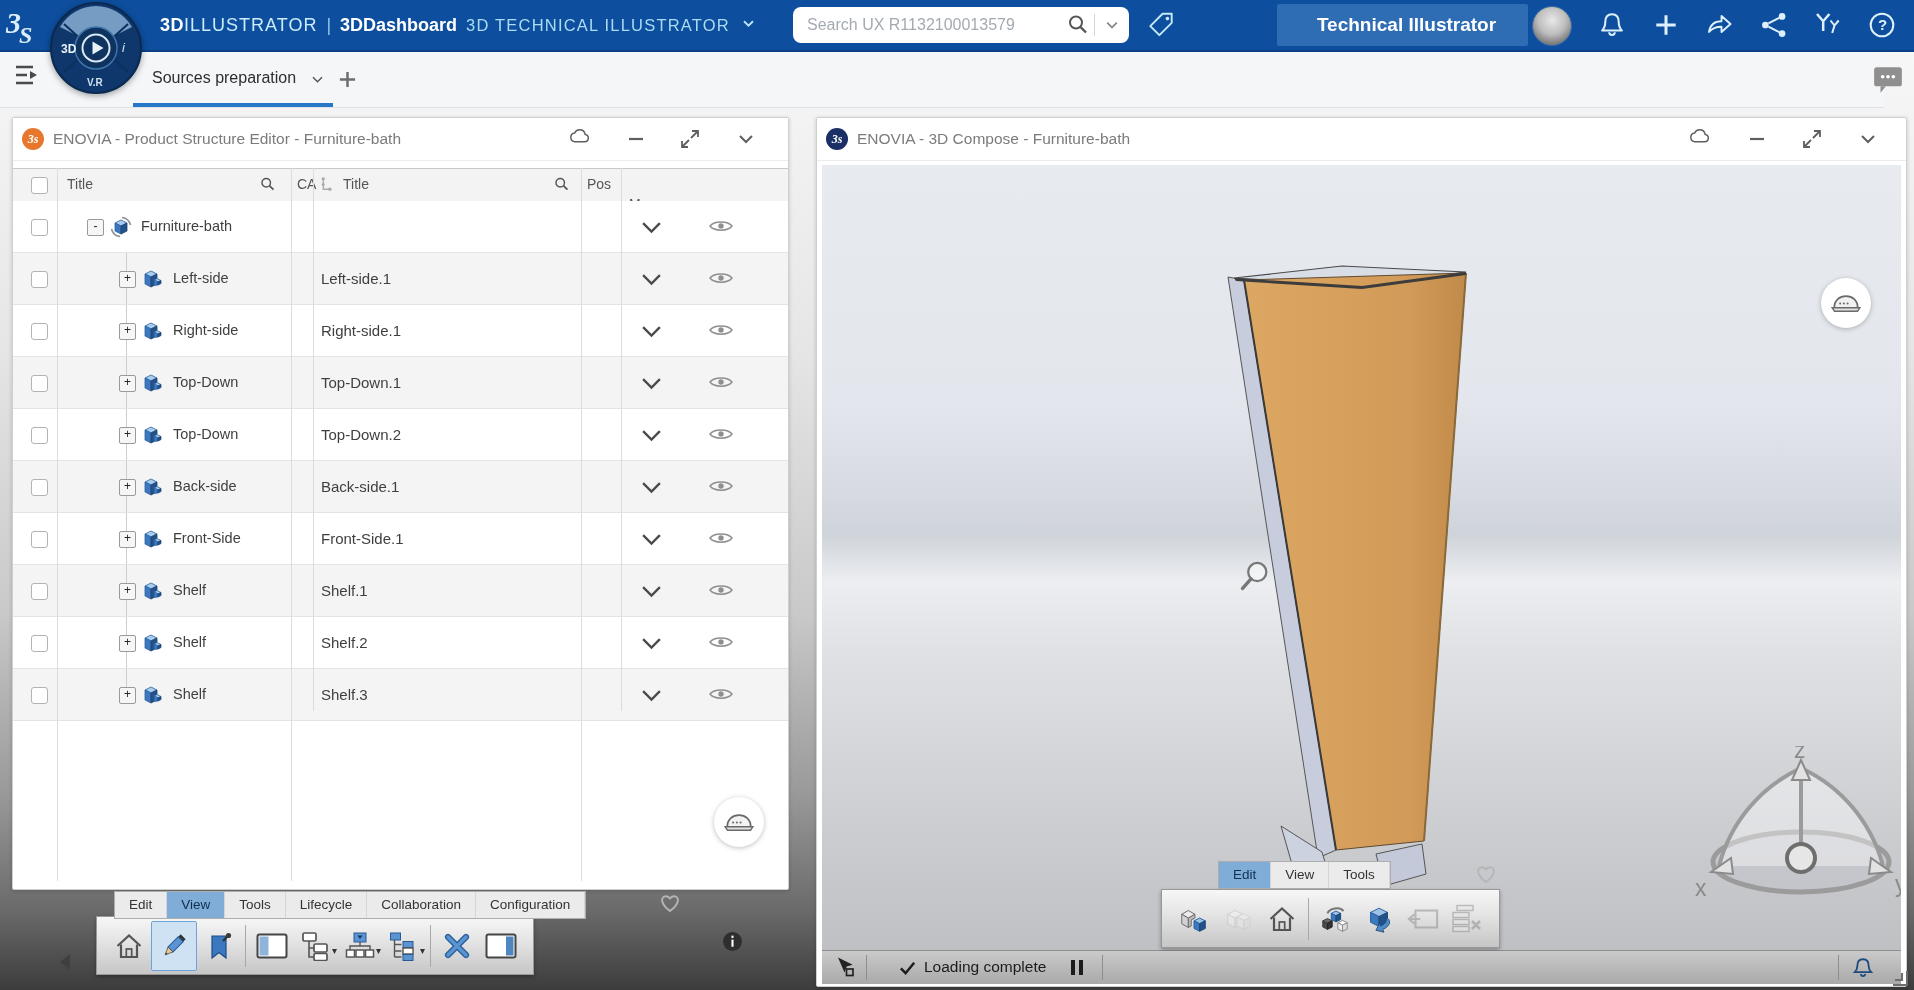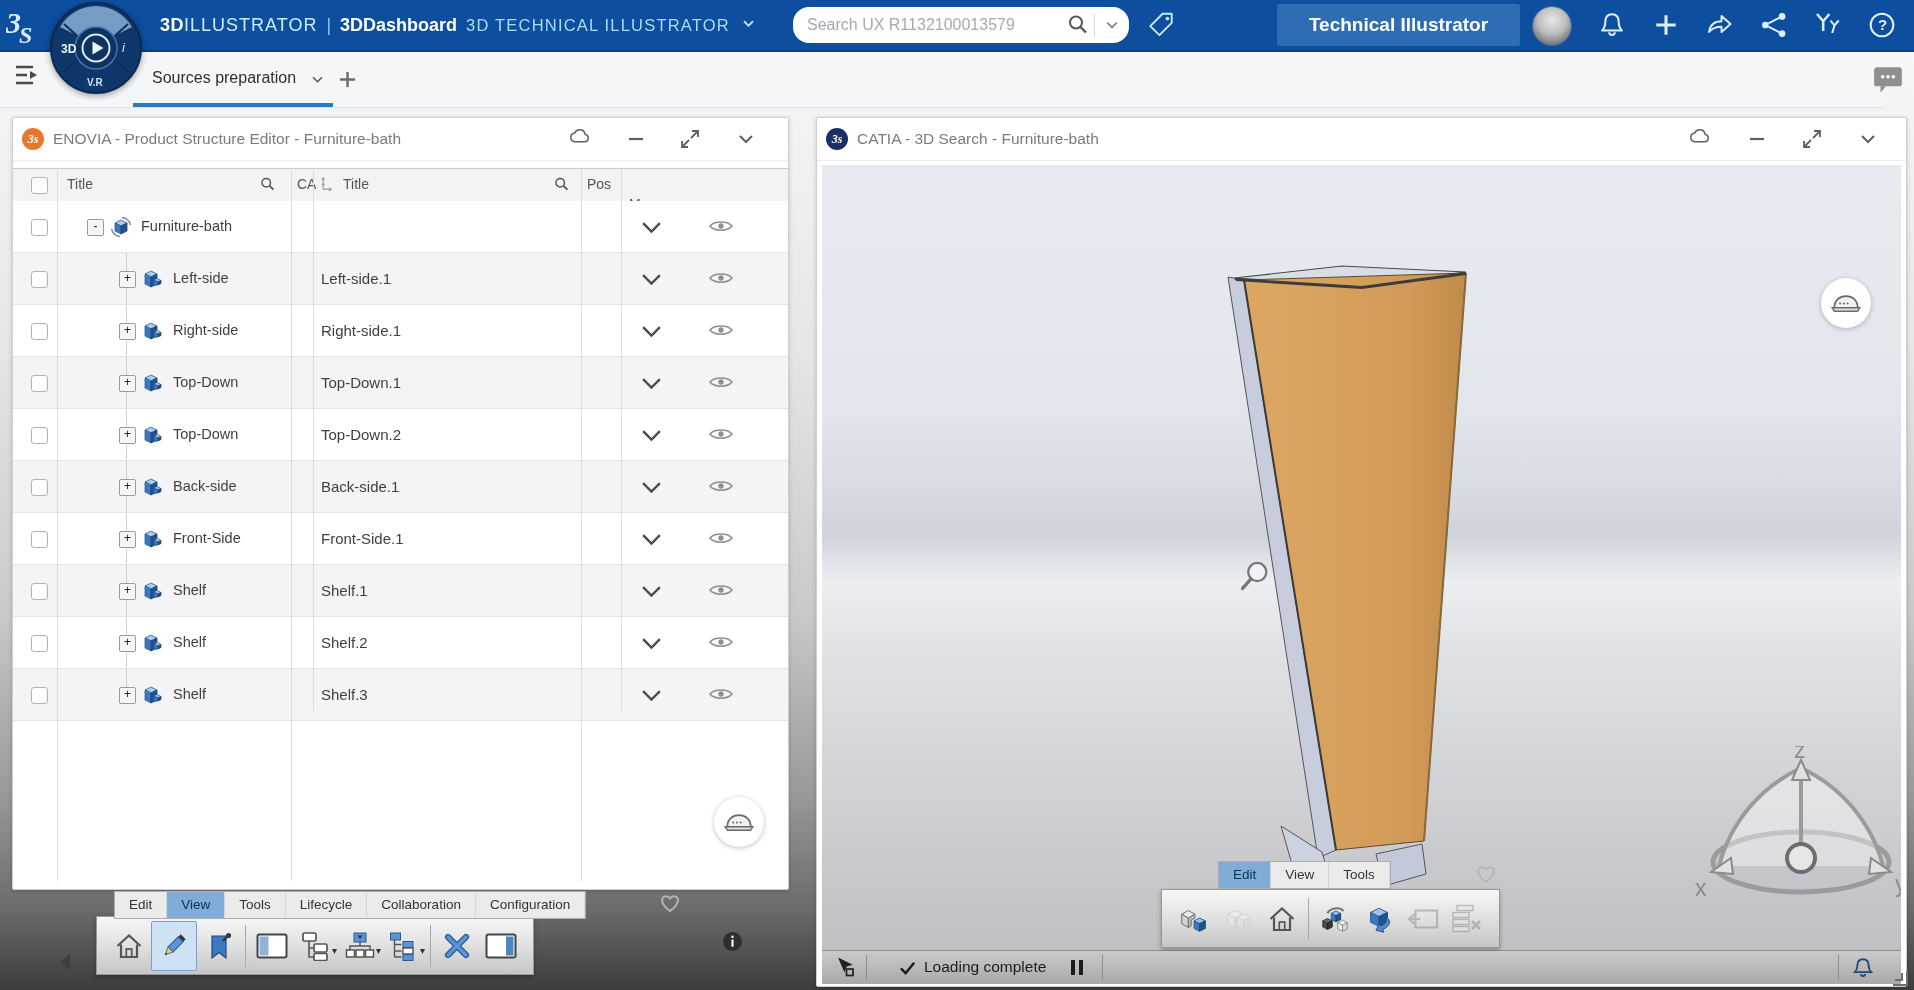--- a/index.html
+++ b/index.html
@@ -10,21 +10,21 @@
   .topbar{position:absolute;left:0;top:0;width:1914px;height:50px;background:#0d4e9e;border-bottom:2px solid #0a3f85;z-index:40;}
   .ds-logo{position:absolute;left:6px;top:3px;width:40px;height:44px;}
   .compass{position:absolute;left:50px;top:2px;width:92px;height:92px;z-index:60;filter:drop-shadow(0 2px 3px rgba(0,0,0,.35));}
   .brand{position:absolute;left:160px;top:0;height:50px;display:flex;align-items:center;gap:9px;white-space:nowrap;}
   .brand .b1{font-size:18px;font-weight:bold;color:#fff;letter-spacing:.5px;}
   .brand .b2{font-size:18px;color:#c9ecf8;letter-spacing:1px;}
   .brand .bsep{font-size:18px;color:#8fc8e4;font-weight:200;}
   .brand .b3{font-size:18px;font-weight:bold;color:#fff;}
   .brand .b4{font-size:16.5px;color:#aadcf2;letter-spacing:1.2px;}
   .brand .bchev{color:#bfe5f5;margin-left:2px;}
-  .search{position:absolute;left:793px;top:7px;width:336px;height:36px;background:#fff;border-radius:16px;display:flex;align-items:center;}
+  .search{position:absolute;left:793px;top:7px;width:336px;height:36px;background:#fff;border-radius:8px;display:flex;align-items:center;}
   .search input{flex:1;border:none;outline:none;background:transparent;font-size:16px;color:#444;padding:0 0 0 14px;font-family:"Liberation Sans",sans-serif;}
   .search input::placeholder{color:#a4aab1;}
   .search .mag{width:24px;height:24px;color:#555;margin:0 4px;}
   .search .sdiv{width:1px;height:22px;background:#d5d5d5;}
   .search .schev{width:16px;height:16px;color:#888;margin:0 9px;}
   .tag-btn{position:absolute;left:1146px;top:10px;width:30px;height:30px;color:#c4e9f7;}
   .role-badge{position:absolute;left:1277px;top:4px;width:243px;height:42px;background:#2e6cb4;color:#fff;
     font-size:19px;font-weight:bold;display:flex;align-items:center;justify-content:center;border-radius:2px;}
   .avatar{position:absolute;left:1532px;top:6px;width:38px;height:38px;border-radius:50%;
     background:radial-gradient(circle at 50% 35%,#e8e8e8 0%,#bdbdbd 45%,#7e7e7e 75%,#5f5f5f 100%);border:1px solid #3c6ea8;}
@@ -124,21 +124,21 @@
           </svg></span>
       <span class="sdiv"></span>
       <span class="schev"><svg viewBox="0 0 20 20">
             <path d="M4 7l6 6 6-6" fill="none" stroke="currentColor" stroke-width="2.2"></path>
           </svg></span>
     </div>
     <span class="tag-btn"><svg viewBox="0 0 28 28">
           <path d="M15.5 3.5h8.5v8.5L12.5 23.5 4 15z" fill="none" stroke="currentColor" stroke-width="1.8" stroke-linejoin="round"></path>
           <circle cx="20" cy="8" r="1.7" fill="currentColor"></circle>
         </svg></span>
-    <div class="role-badge" style="background: rgb(46, 108, 180);">Technical Illustrator</div>
+    <div class="role-badge" style="background: rgb(46, 108, 180); padding-left: 8px;">Technical Illustrator</div>
     <div class="avatar"></div>
     <div class="tb-icons">
         <span class="tbi"><svg viewBox="0 0 26 26">
             <path d="M13 3c-4.4 0-6.2 3-6.2 7 0 5-1.5 6.6-3 8.2h18.4c-1.5-1.6-3-3.2-3-8.2 0-4-1.8-7-6.2-7z" fill="none" stroke="currentColor" stroke-width="1.9" stroke-linejoin="round"></path>
             <path d="M10.4 19.8c0 3.3 5.2 3.3 5.2 0" fill="none" stroke="currentColor" stroke-width="1.9"></path>
           </svg></span>
         <span class="tbi"><svg viewBox="0 0 26 26">
             <path d="M13 4v18M4 13h18" stroke="currentColor" stroke-width="2.8"></path>
           </svg></span>
         <span class="tbi"><svg viewBox="0 0 28 24">
@@ -568,21 +568,21 @@
   <div class="scroll-left"></div>
   <span class="info-dot"><svg viewBox="0 0 20 20">
         <circle cx="10" cy="10" r="9" fill="#2e2e2e"></circle>
         <rect x="9" y="8.2" width="2" height="6.8" fill="#fff"></rect>
         <rect x="9" y="4.4" width="2" height="2.2" fill="#fff"></rect>
       </svg></span>
 
   <section class="panel" style="left:816px;top:117px;width:1089px;height:868px;">
     <div class="p-head">
       <span class="app-ico" style="background:#1a2f66;">3s</span>
-      <span class="p-title">CATIA - 3D Search - Furniture-bath</span>
+      <span class="p-title">ENOVIA - 3D Compose - Furniture-bath</span>
       <span class="winbtn" style="left:872px;"><svg viewBox="0 0 24 18">
             <path d="M6 15h11a4 4 0 0 0 .6-7.96A6 6 0 0 0 6.2 5.5 4.8 4.8 0 0 0 6 15z" fill="none" stroke="currentColor" stroke-width="1.6"></path>
           </svg></span>
       <span class="winbtn" style="left:929px;"><svg viewBox="0 0 22 22">
             <path d="M4 11h14" stroke="currentColor" stroke-width="2.2"></path>
           </svg></span>
       <span class="winbtn" style="left:984px;"><svg viewBox="0 0 22 22">
             <path d="M13 3h6v6M19 3l-7 7M9 19H3v-6M3 19l7-7" fill="none" stroke="currentColor" stroke-width="1.8"></path>
           </svg></span>
       <span class="winbtn" style="left:1040px;"><svg viewBox="0 0 22 22">

